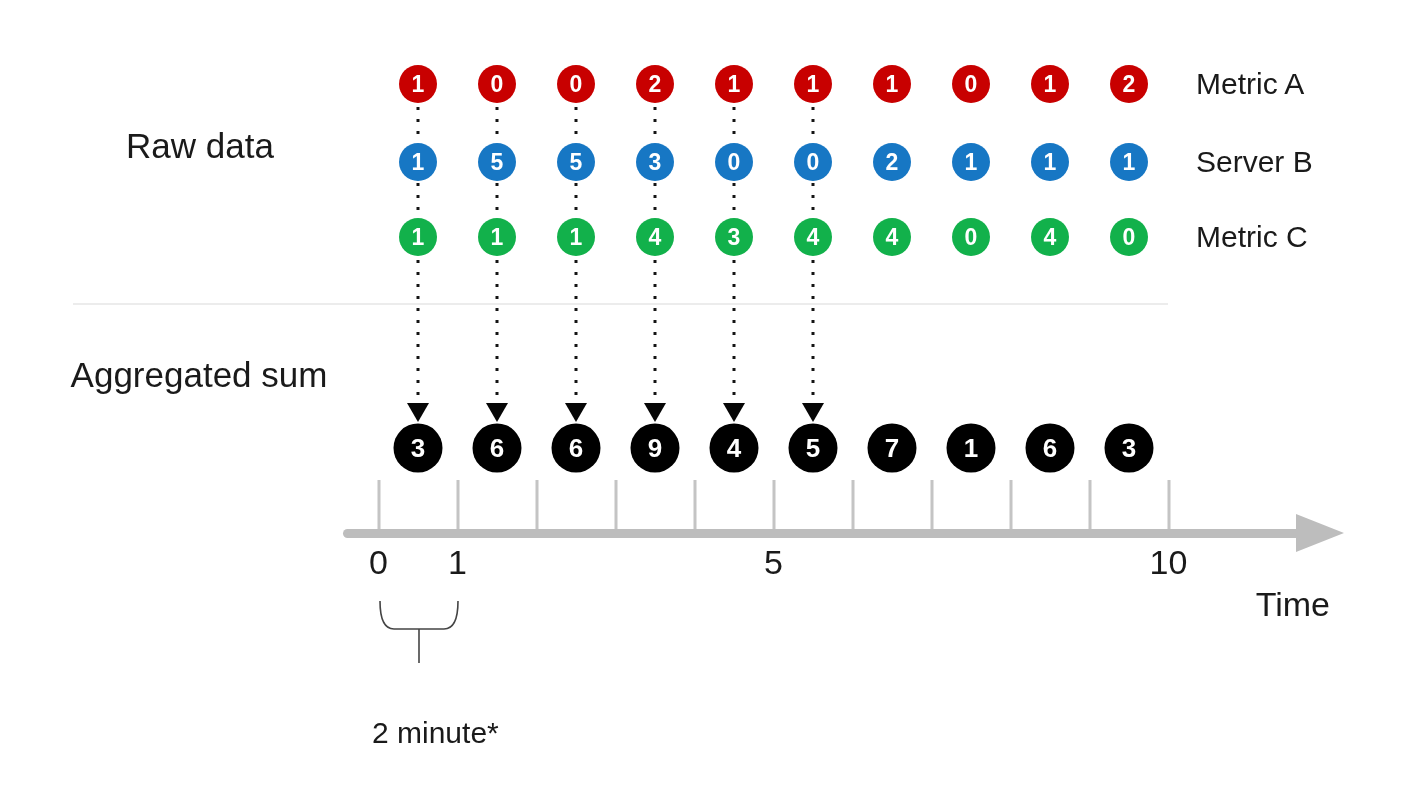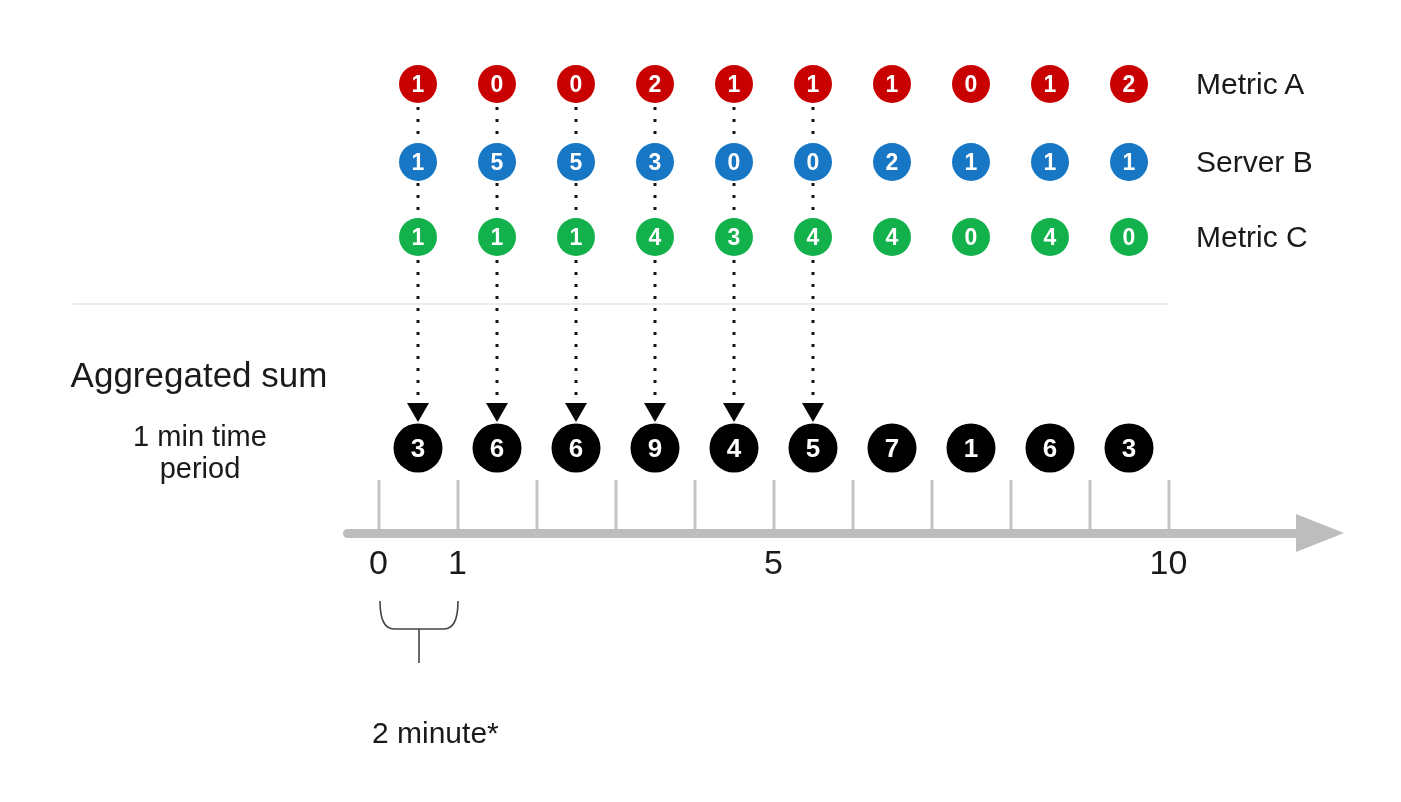--- a/index.html
+++ b/index.html
@@ -32,29 +32,26 @@
   .row-label{position:absolute;left:1196px;font-size:30px;white-space:nowrap;line-height:36px;}
   .big-label{font-size:35px;line-height:40px;}
   .sep{position:absolute;left:73px;top:303px;width:1095px;height:2px;background:#ececec;}
   .center-text{text-align:center;}
 </style>
 </head>
 <body>
 
 <div id="canvas">
 
+  <div class="abs center-text big-label" style="left:60px;top:126px;width:280px;">Raw data</div>
 
   <div class="sep"></div>
 
   <div class="abs center-text big-label" style="left:34px;top:327px;width:330px;margin-top:28px;">Aggregated sum</div>
 
-  <div class="abs center-text" style="left:90px;top:420px;width:220px;font-size:29px;line-height:32px;">
-    <span>1 min time</span><br>
-    <span>period</span>
-  </div>
 
   <div id="dyn">
       <div class="circle raw-circle" style="left: 418px; top: 84px; background: rgb(200, 0, 0);">1</div>
       <div class="circle raw-circle" style="left: 497px; top: 84px; background: rgb(200, 0, 0);">0</div>
       <div class="circle raw-circle" style="left: 576px; top: 84px; background: rgb(200, 0, 0);">0</div>
       <div class="circle raw-circle" style="left: 655px; top: 84px; background: rgb(200, 0, 0);">2</div>
       <div class="circle raw-circle" style="left: 734px; top: 84px; background: rgb(200, 0, 0);">1</div>
       <div class="circle raw-circle" style="left: 813px; top: 84px; background: rgb(200, 0, 0);">1</div>
       <div class="circle raw-circle" style="left: 892px; top: 84px; background: rgb(200, 0, 0);">1</div>
       <div class="circle raw-circle" style="left: 971px; top: 84px; background: rgb(200, 0, 0);">0</div>
@@ -129,20 +126,21 @@
       <div class="tick" style="left: 1089.5px; background: rgb(196, 196, 196);"></div>
       <div class="tick" style="left: 1168.5px; background: rgb(196, 196, 196);"></div>
       <div class="axis-num" style="left: 378.5px;">0</div>
       <div class="axis-num" style="left: 457.5px;">1</div>
       <div class="axis-num" style="left: 773.5px;">5</div>
       <div class="axis-num" style="left: 1168.5px;">10</div>
     </div>
 
   <div class="axis-bar"></div>
   <div class="axis-arrow"></div>
+  <div class="abs" style="left:1180px;top:585px;width:150px;text-align:right;font-size:34px;">Time</div>
 
   <svg class="abs" style="left:376px;top:599px;" width="86" height="68" viewBox="0 0 86 68">
     <path d="M4,2 C4,20 9,30 18,30 L68,30 C77,30 82,20 82,2" fill="none" stroke="#444444" stroke-width="1.6"></path>
     <path d="M43,30 L43,64" fill="none" stroke="#444444" stroke-width="1.6"></path>
   </svg>
 
   <div class="abs" style="left:372px;top:670px;font-size:30px;line-height:42px;">
     <br>
     <span>2 minute*</span>
   </div>

